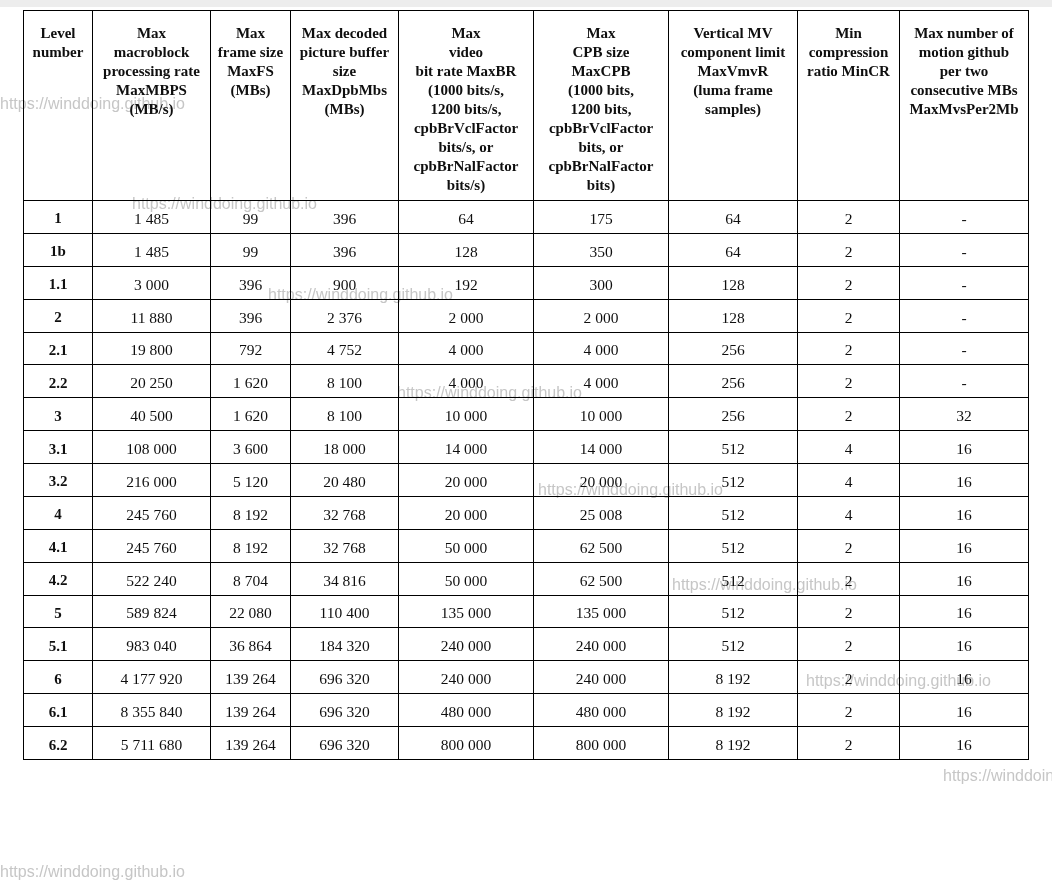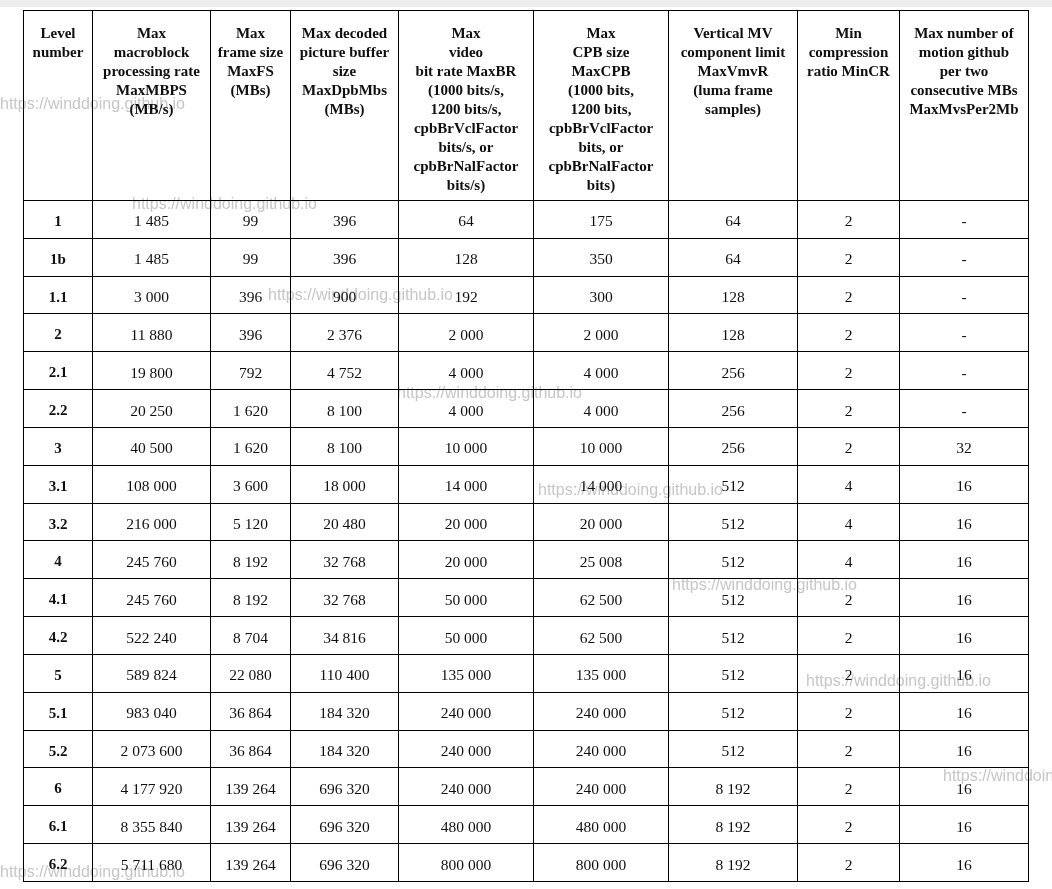--- a/index.html
+++ b/index.html
@@ -17,21 +17,21 @@
     font-family: Liberation Sans, sans-serif;
     font-size: 16px;
     line-height: 16px;
     white-space: nowrap;
     color: #c6c6c6;
     text-shadow: 1px 1px 0 rgba(255,255,255,0.85);
   }
 
   table.limits {
     position: absolute; left: 23px; top: 10px; z-index: 2;
-    width: 1005px; height: 872px;
+    width: 1005px; height: 750px;
     border-collapse: collapse; table-layout: fixed;
     background: transparent;
     border-radius: 30px;
   }
   table.limits th, table.limits td {
     border: 1.5px solid #000000;
     text-align: center;
     color: #0f0f0f;
     overflow: hidden;
   }
@@ -280,31 +280,20 @@
         <td>983 040</td>
         <td>36 864</td>
         <td>184 320</td>
         <td>240 000</td>
         <td>240 000</td>
         <td>512</td>
         <td>2</td>
         <td>16</td>
       </tr>
       <tr>
-        <td class="level-cell">5.2</td>
-        <td>2 073 600</td>
-        <td>36 864</td>
-        <td>184 320</td>
-        <td>240 000</td>
-        <td>240 000</td>
-        <td>512</td>
-        <td>2</td>
-        <td>16</td>
-      </tr>
-      <tr>
         <td class="level-cell">6</td>
         <td>4 177 920</td>
         <td>139 264</td>
         <td>696 320</td>
         <td>240 000</td>
         <td>240 000</td>
         <td>8 192</td>
         <td>2</td>
         <td>16</td>
       </tr>

